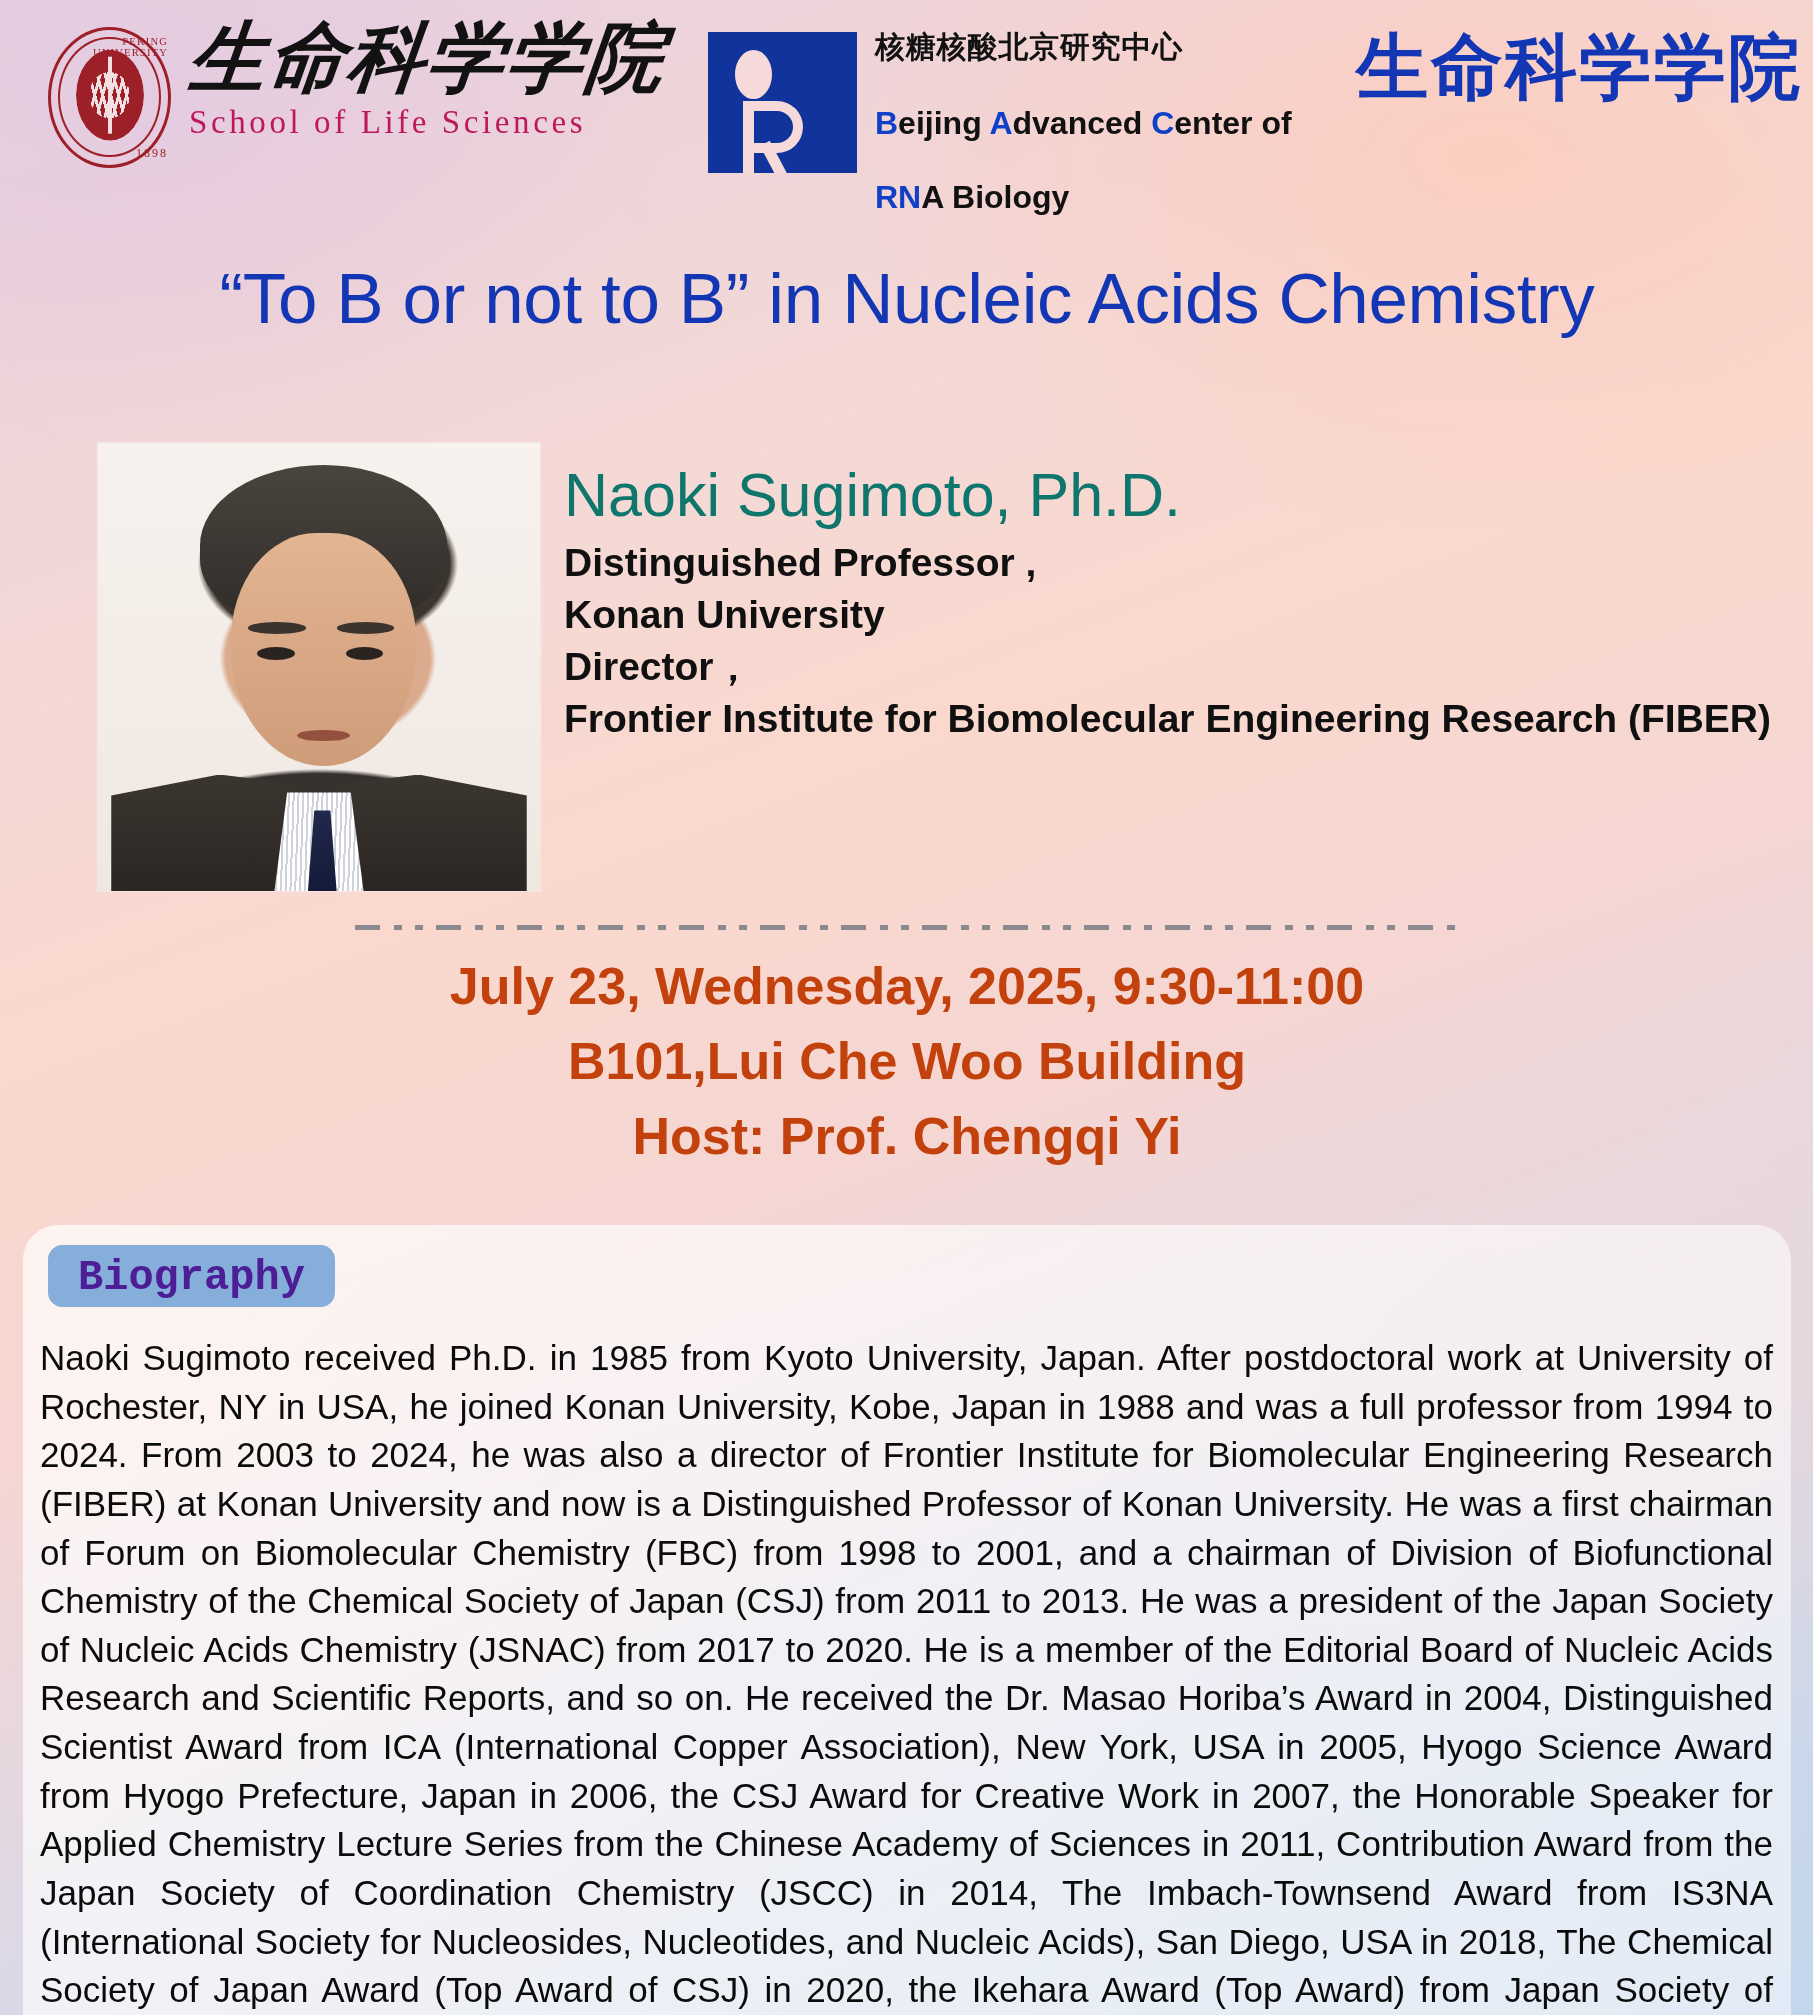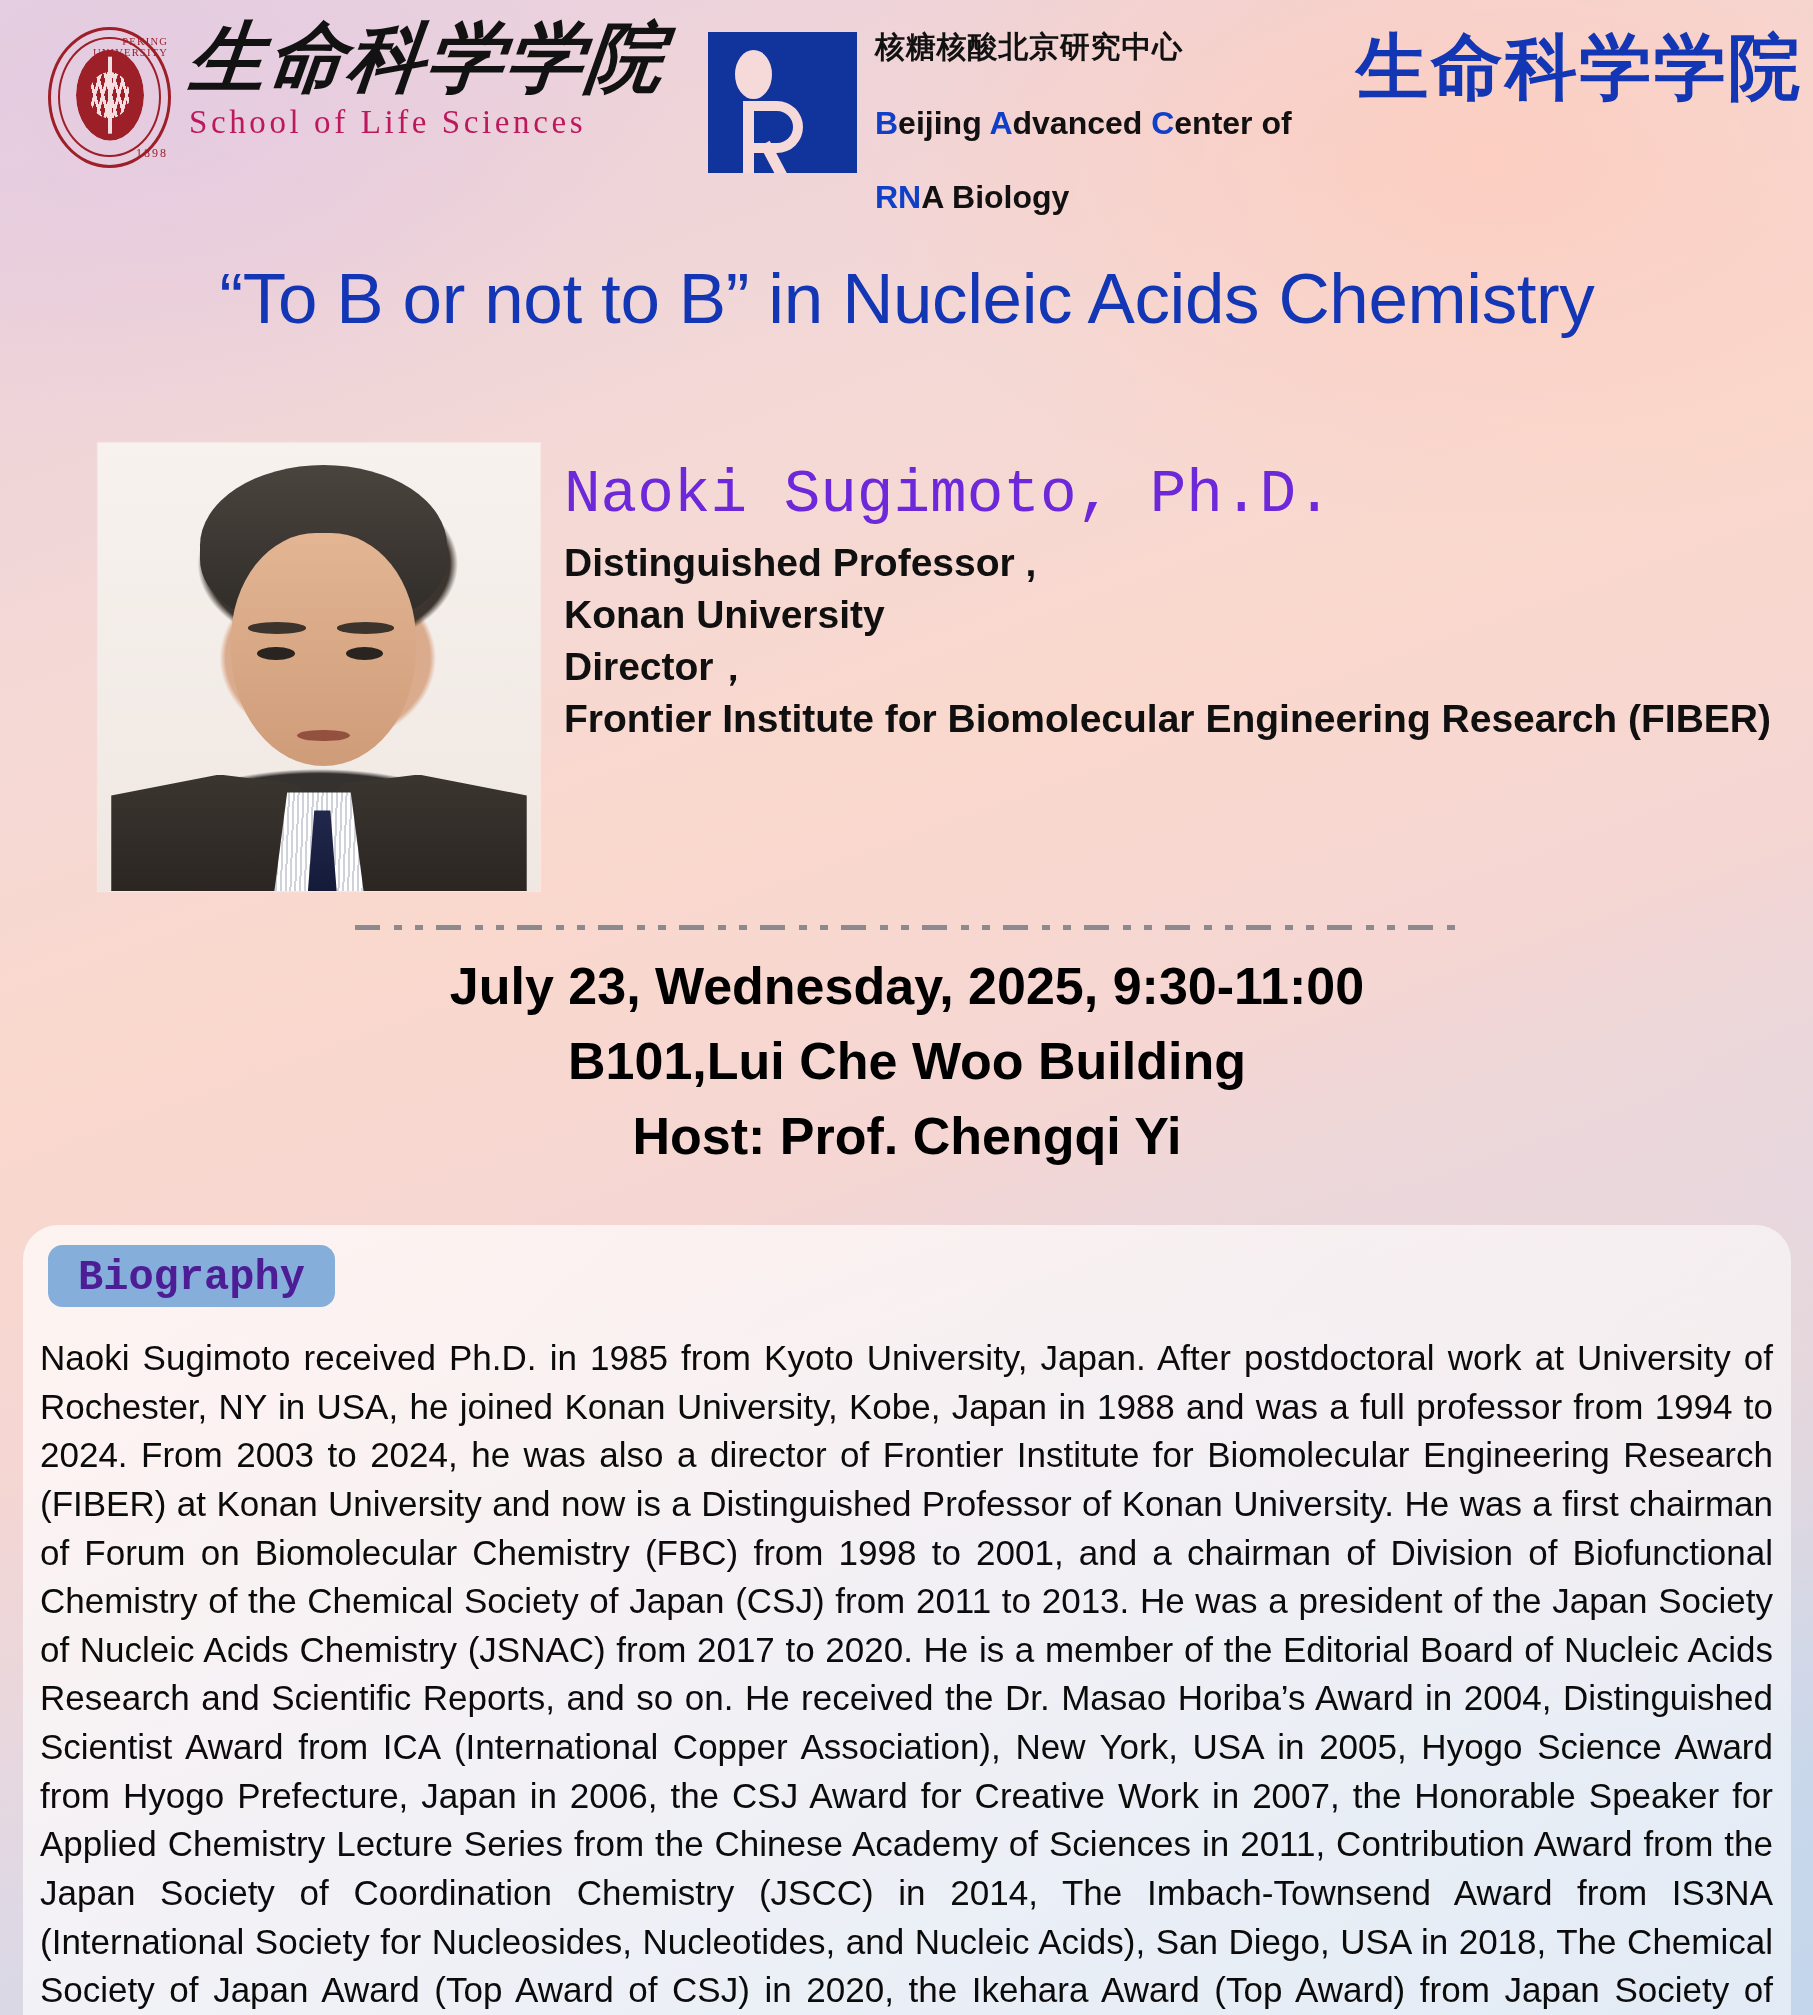--- a/index.html
+++ b/index.html
@@ -180,22 +180,22 @@
     clip-path: polygon(20% 0, 80% 0, 92% 100%, 8% 100%);
   }
   #portrait .tie{
     position:absolute; left:47.5%; bottom:0; width:6.5%; height:18%;
     background:linear-gradient(#22284c,#141a38);
     clip-path: polygon(22% 0, 78% 0, 100% 100%, 0 100%);
   }
 
   #speaker-info{ position:absolute; left:564px; top:22px; width:1201px; }
   #speaker-name{
-    font-family:Liberation Mono, monospace;
-    font-size:61px; font-weight:400; color:#6d28d9; line-height:1.12;
+    font-family:Liberation Sans, sans-serif;
+    font-size:61px; font-weight:400; color:#0f766e; line-height:1.12;
   }
   .speaker-line{
     font-family:"Liberation Sans",sans-serif;
     font-size:39px; color:#101010; line-height:1.33; white-space:nowrap;
   }
   #speaker-info .lines{ margin-top:8px;font-weight:bold; }
 
   
   #divider{
     position:absolute; top:925px; left:355px; width:1112px; height:4.8px; z-index:5;
@@ -203,21 +203,21 @@
       repeating-linear-gradient(90deg,
         #8b8b8f 0 25px, transparent 25px 39px,
         #8b8b8f 39px 47px, transparent 47px 60px,
         #8b8b8f 60px 68px, transparent 68px 81px);
   }
   #event{
     position:absolute; top:949px; left:0; width:1814px; text-align:center; z-index:5;
   }
   .event-line{
     font-family:"Liberation Sans",sans-serif;
-    font-size:52px; font-weight:700; color:#000000; line-height:1.44;
+    font-size:52px; font-weight:700; color:#c2410c; line-height:1.44;
     white-space:nowrap;
   }
 
   
   #bio-panel{
     position:absolute; left:23px; top:1225px; width:1768px; height:1205px;
     background:linear-gradient(135deg, rgba(255,255,255,.72), rgba(255,255,255,.48));
     border-radius:35px; z-index:4;
   }
   #bio-badge{

